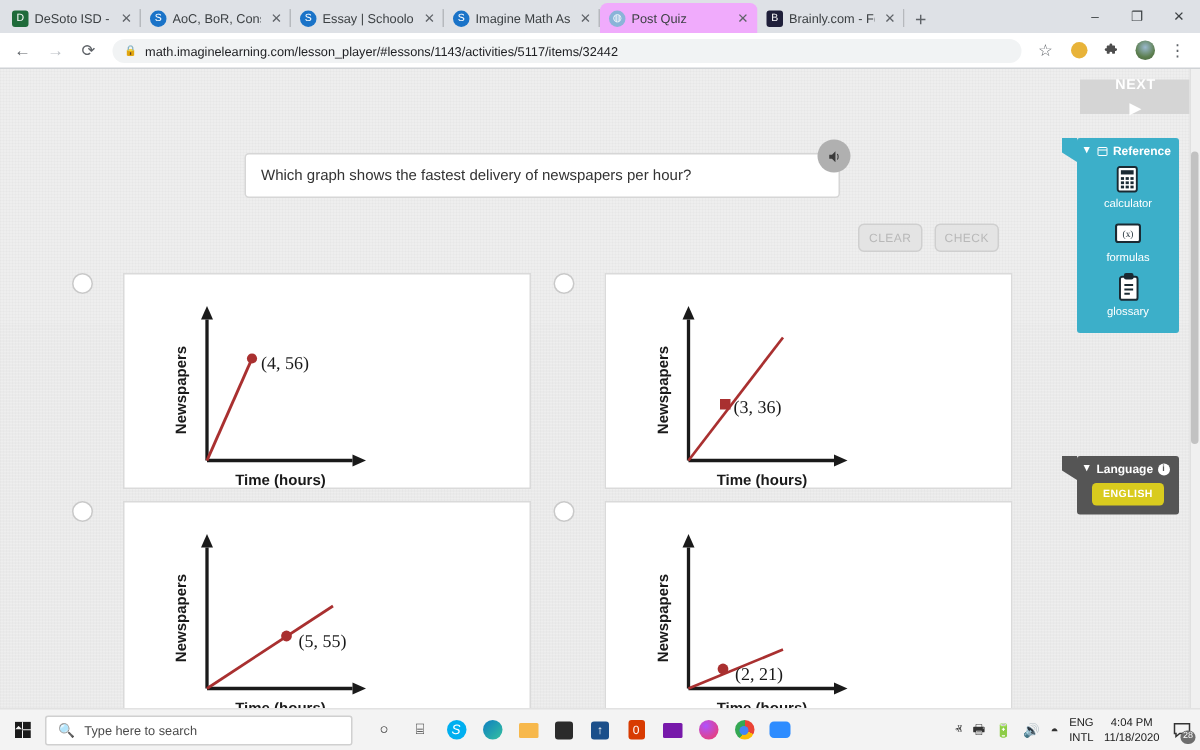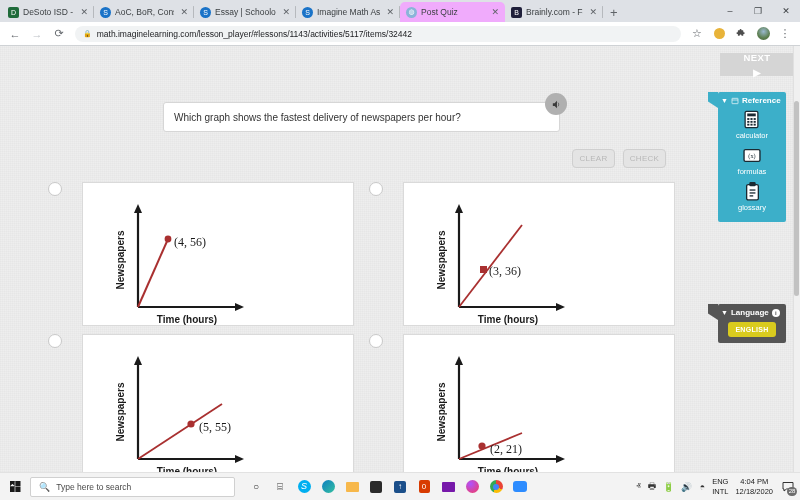--- a/index.html
+++ b/index.html
@@ -489,21 +489,21 @@
       <span class="trayico">🖶</span>
       <span class="trayico">🔋</span>
       <span class="trayico">🔊</span>
       <span class="trayico">◓</span>
       <span class="tray-text">
         <span style="display:block">ENG</span>
         <span style="display:block">INTL</span>
       </span>
       <span class="tray-text">
         <span style="display:block">4:04 PM</span>
-        <span style="display:block">12/18/2020</span>
+        <span style="display:block">11/18/2020</span>
       </span>
       <span class="tray-badge">
         <svg width="12" height="11" viewBox="0 0 24 22" fill="none" stroke="#333" stroke-width="2">
           <path d="M2 3h20v13H9l-5 4v-4H2z"></path>
         </svg>
         <span class="badge-num">28</span>
       </span>
     </div>
   </div>
 

